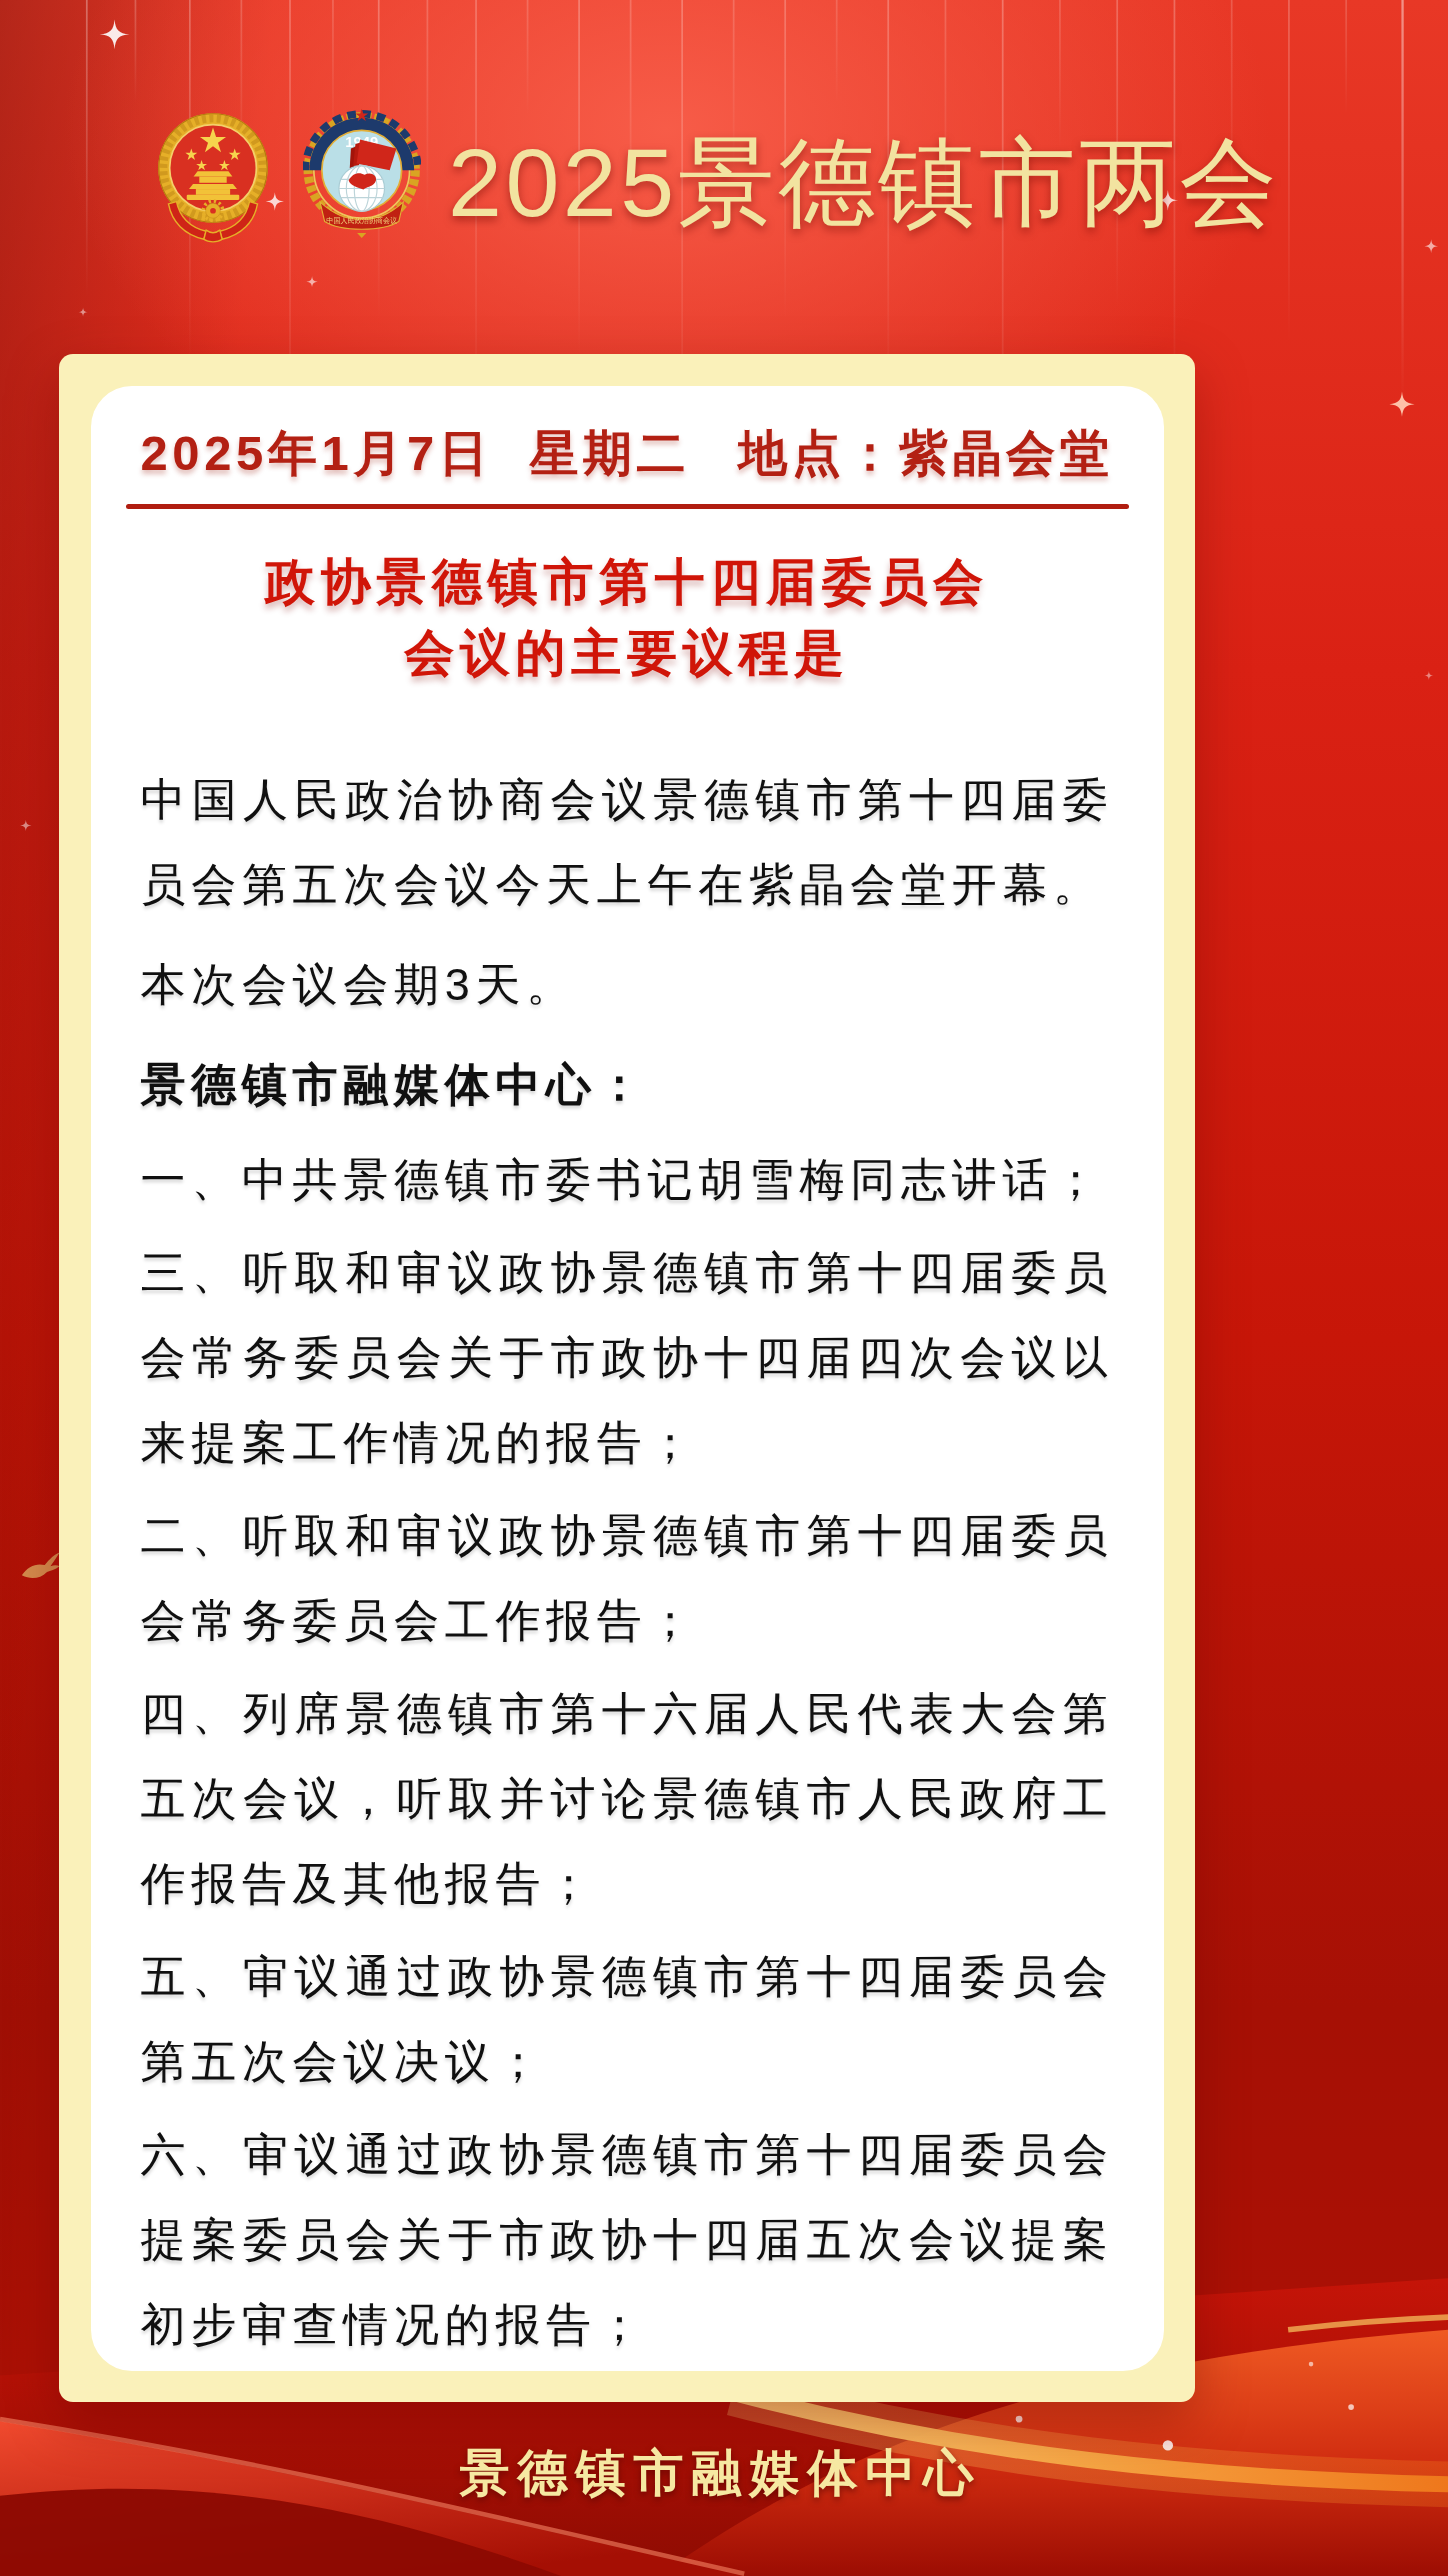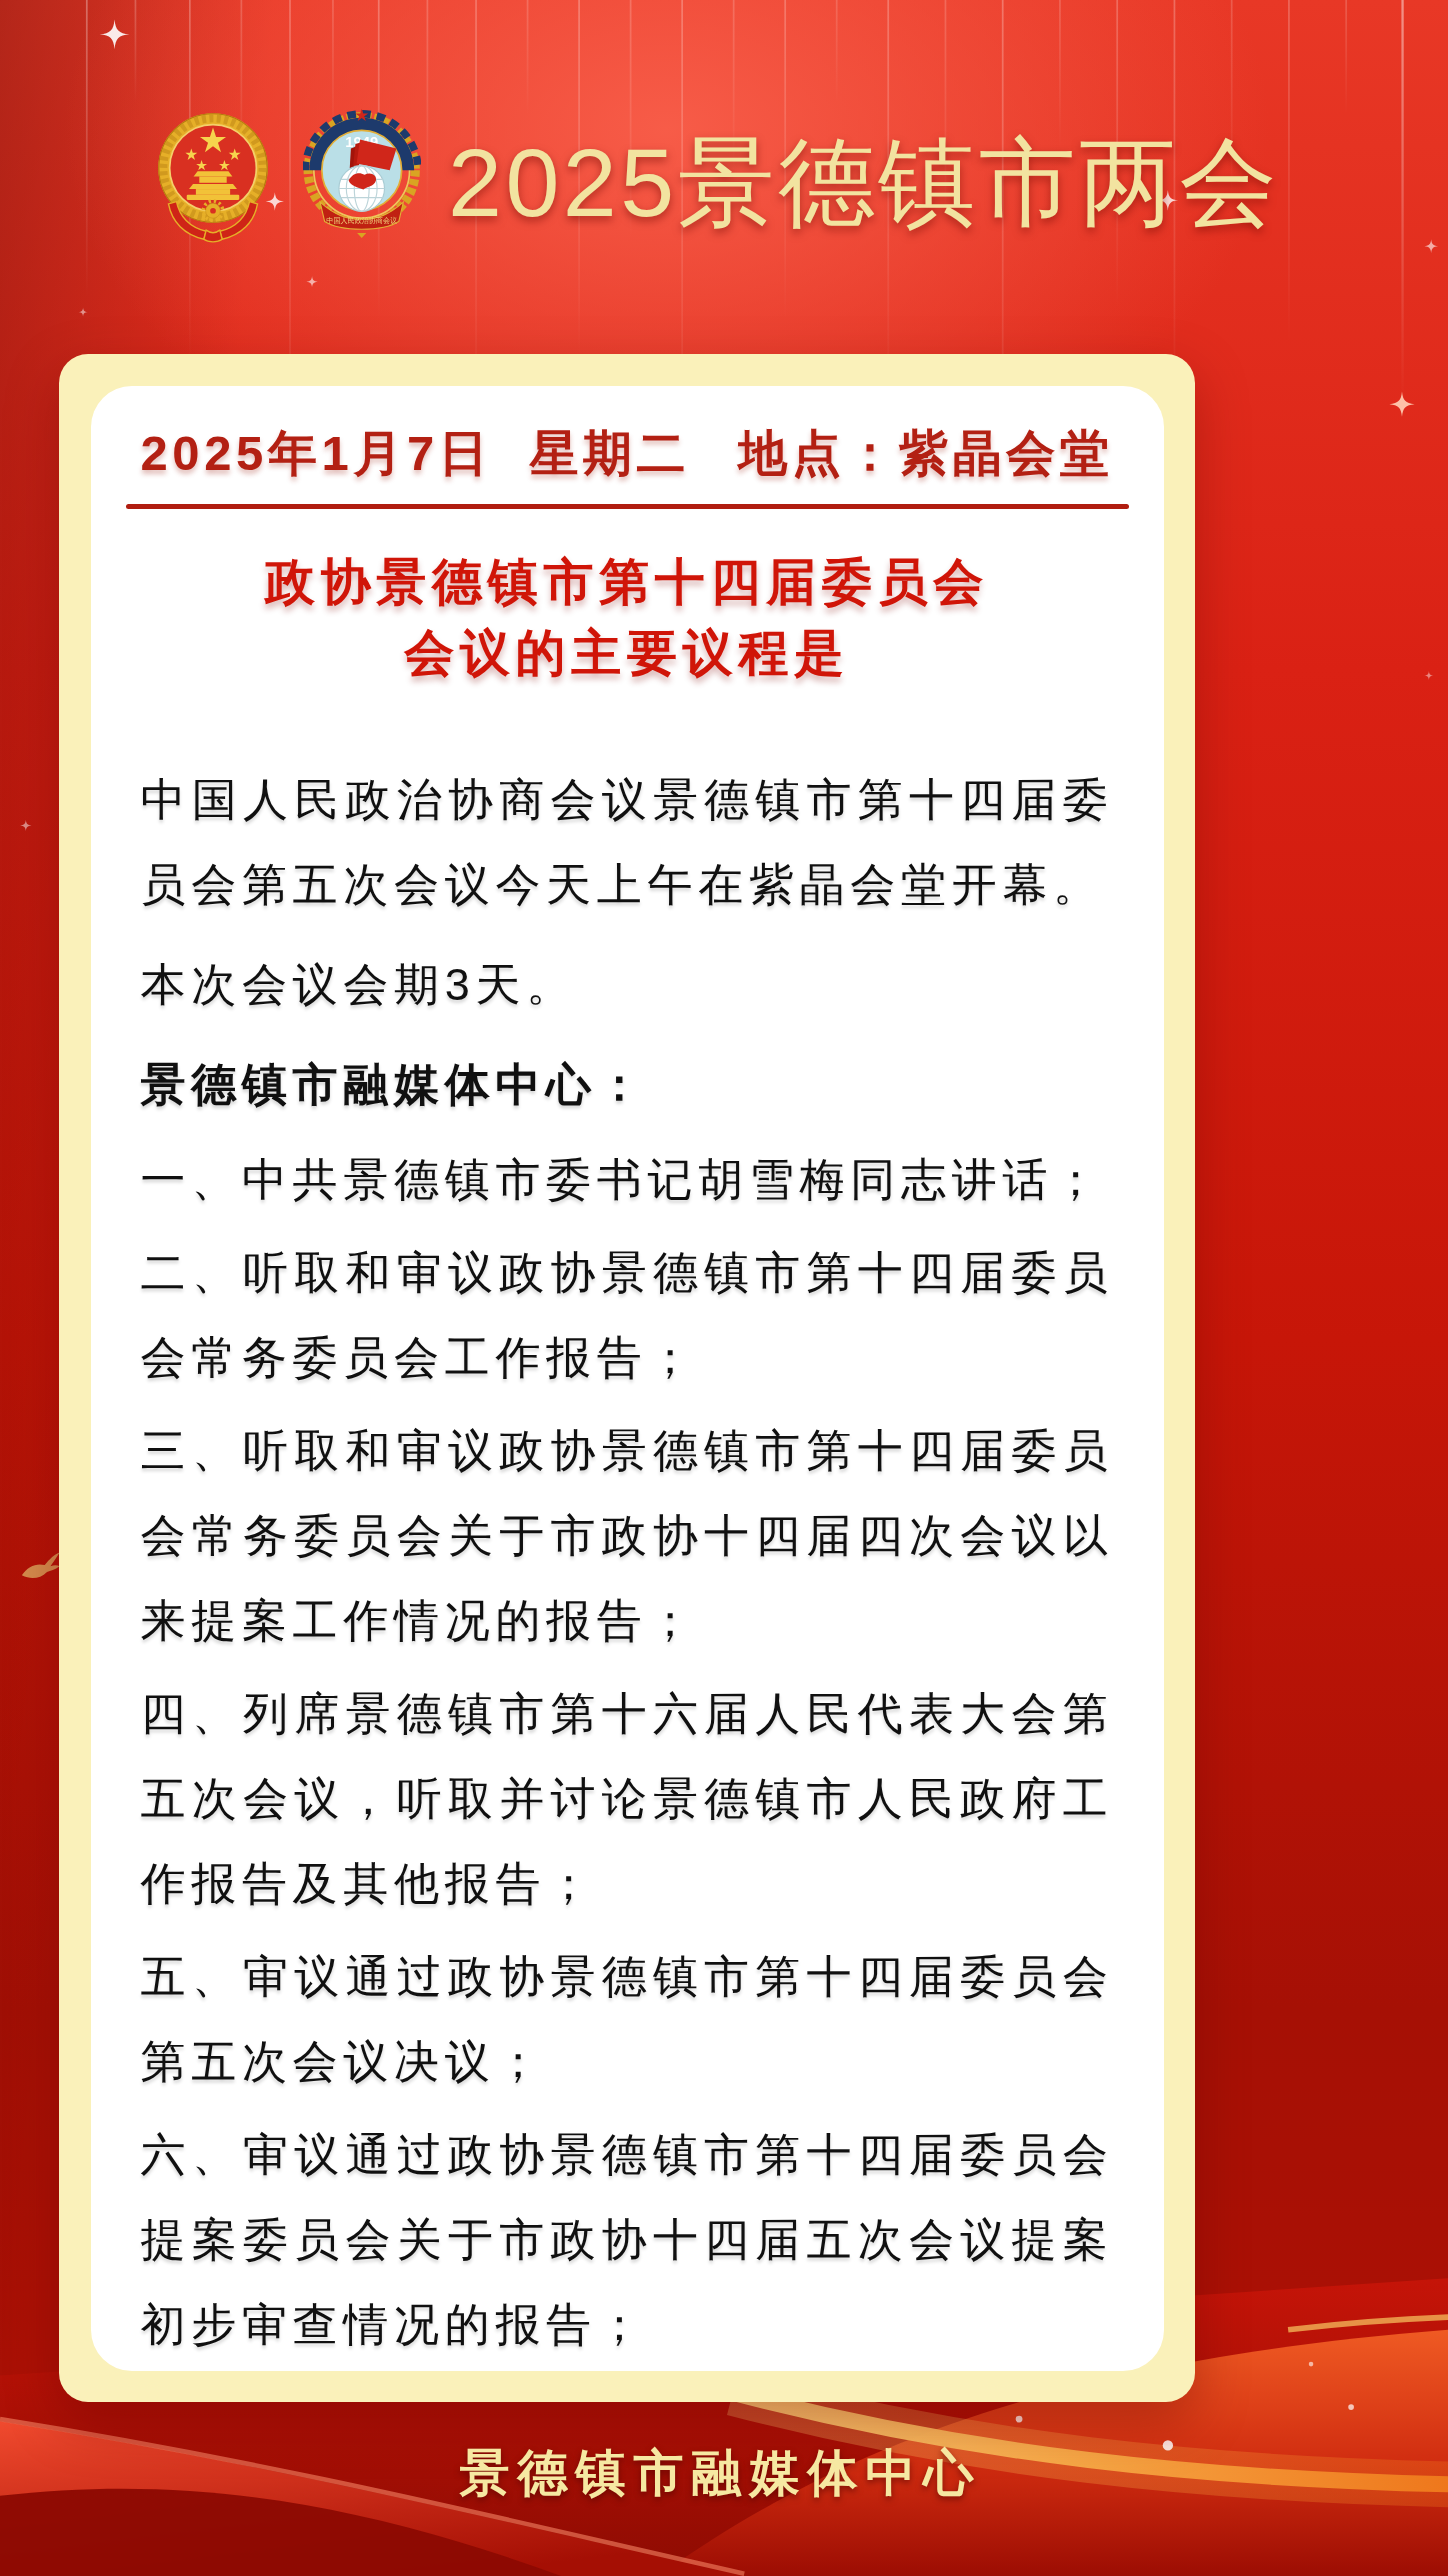--- a/index.html
+++ b/index.html
@@ -17,21 +17,21 @@
   .header{position:absolute;left:0;top:0;width:100%;height:354px;z-index:2}
   .emblem-national{position:absolute;left:151px;top:108px}
   .emblem-cppcc{position:absolute;left:303px;top:106px}
   .banner-title{
     position:absolute;left:442px;top:119px;width:844px;text-align:center;
     font-size:97px;font-weight:400;letter-spacing:3.4px;white-space:nowrap;
     color:#f2e3a0;text-shadow:0 4px 8px rgba(110,8,0,.5);
   }
   .card{
     position:absolute;left:59px;top:354px;width:1136px;height:2048px;z-index:3;
-    background:#faf1ba;border-radius:29px;box-shadow:0 19.5px 52px rgba(100,4,0,.35);
+    background:#faf1ba;border-radius:14px;box-shadow:0 19.5px 52px rgba(100,4,0,.35);
   }
   .card-inner{
     position:absolute;left:31.5px;top:31.5px;right:31.5px;bottom:31.5px;
     background:#ffffff;border-radius:41px;box-sizing:border-box;
     padding:35px 50px 0;overflow:hidden;
   }
   .date-row{
     display:flex;justify-content:space-between;align-items:baseline;
     font-size:49px;font-weight:700;color:#b32013;letter-spacing:4.6px;
     text-shadow:0 4px 5.2px rgba(150,25,12,.28);white-space:nowrap;
@@ -225,22 +225,22 @@
         <div>政协景德镇市第十四届委员会</div>
         <div>会议的主要议程是</div>
       </h1>
 
       <p class="bodytext para first">中国人民政治协商会议景德镇市第十四届委员会第五次会议今天上午在紫晶会堂开幕。</p>
       <p class="bodytext para">本次会议会期3天。</p>
 
       <p class="bodytext agenda-heading">景德镇市融媒体中心：</p>
 
       <p class="bodytext agenda-item">一、中共景德镇市委书记胡雪梅同志讲话；</p>
+      <p class="bodytext agenda-item">三、听取和审议政协景德镇市第十四届委员会常务委员会关于市政协十四届四次会议以来提案工作情况的报告；</p>
       <p class="bodytext agenda-item">二、听取和审议政协景德镇市第十四届委员会常务委员会工作报告；</p>
-      <p class="bodytext agenda-item">三、听取和审议政协景德镇市第十四届委员会常务委员会关于市政协十四届四次会议以来提案工作情况的报告；</p>
       <p class="bodytext agenda-item">四、列席景德镇市第十六届人民代表大会第五次会议，听取并讨论景德镇市人民政府工作报告及其他报告；</p>
       <p class="bodytext agenda-item">五、审议通过政协景德镇市第十四届委员会第五次会议决议；</p>
       <p class="bodytext agenda-item">六、审议通过政协景德镇市第十四届委员会提案委员会关于市政协十四届五次会议提案初步审查情况的报告；</p>
 
     </div>
   </section>
 
   <footer class="footer">
     <div>景德镇市融媒体中心</div>
   </footer>

